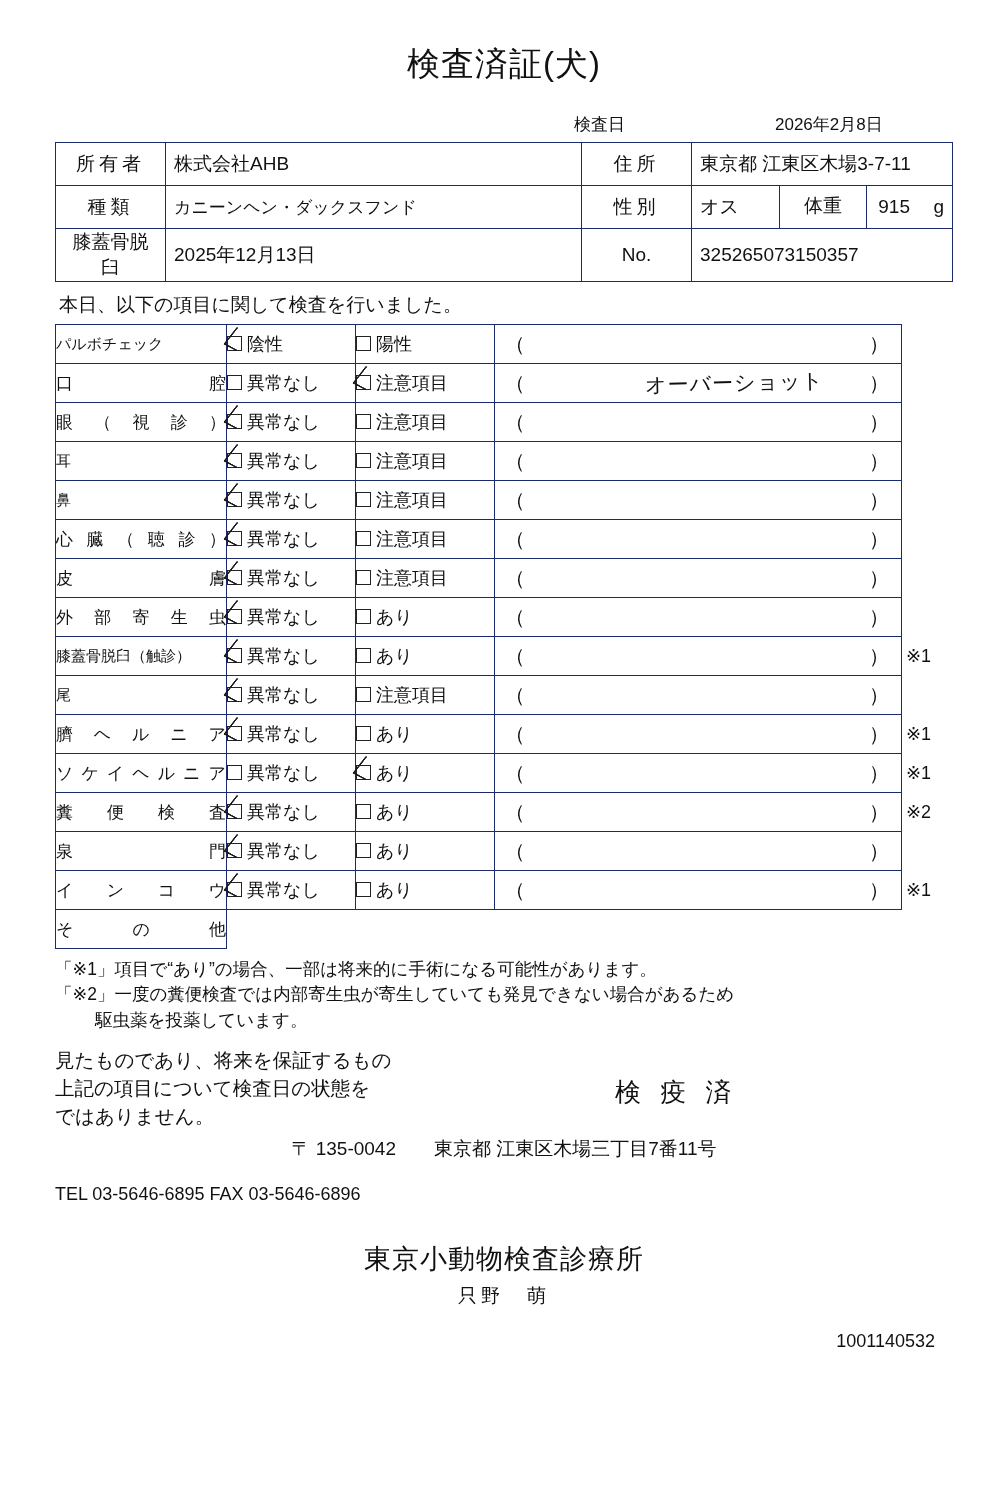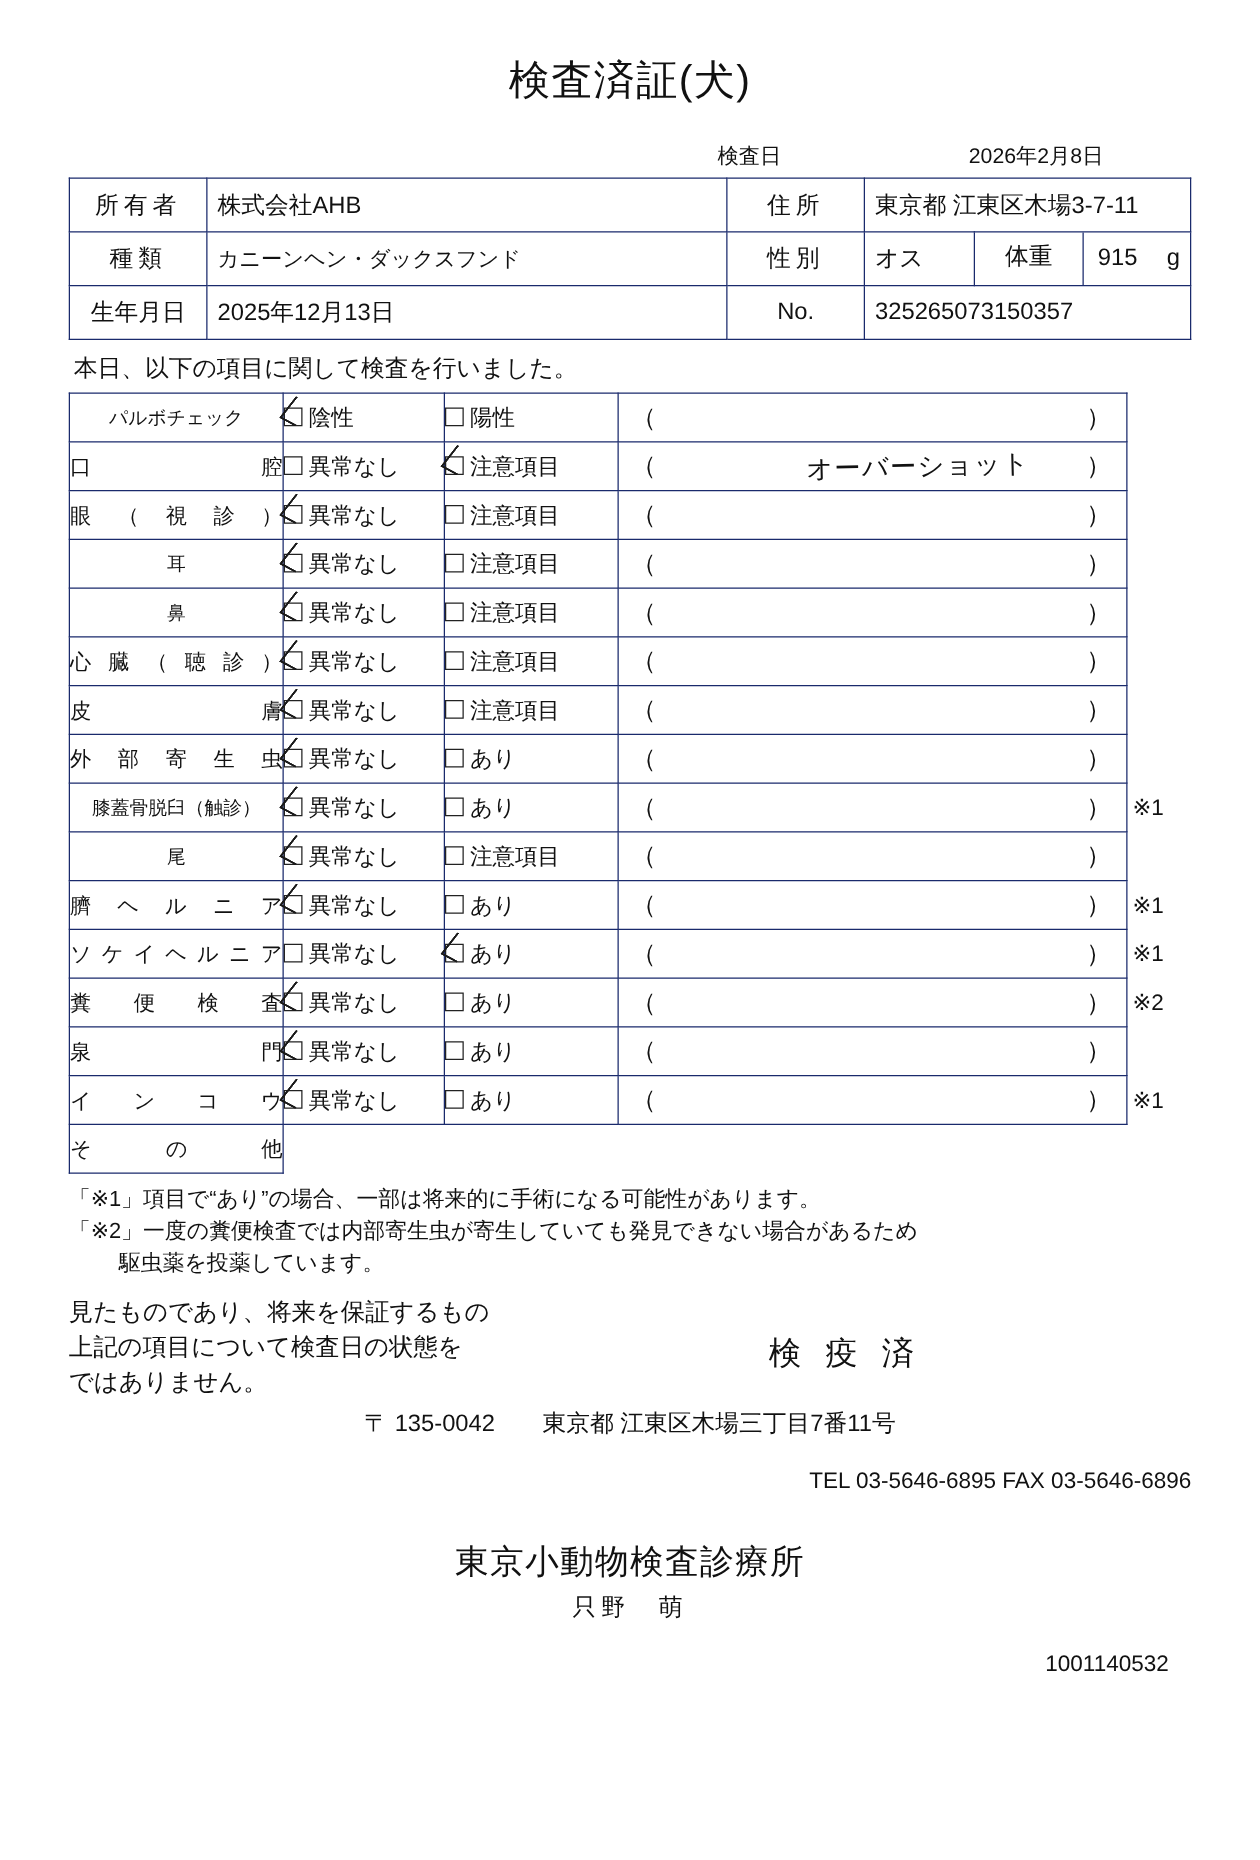--- a/index.html
+++ b/index.html
@@ -94,21 +94,21 @@
   td.item {
     width: 170px;
     padding: 0 6px;
     white-space: nowrap;
   }
   .item-text {
     display: flex;
     justify-content: space-between;
     font-size: 17px;
   }
-  .item-text.nospread { display: block; text-align: center; font-size: 15px;}
+  .item-text.nospread { display: block; text-align: left; font-size: 15px;}
   td.opt {
     width: 128px;
     padding-left: 6px;
     position: relative;
   }
   td.opt2 { width: 138px; padding-left: 6px; position: relative;}
   td.remark {
     padding: 0 10px;
     position: relative;
   }
@@ -196,21 +196,21 @@
     text-align: center;
   }
 
   
   .addr {
     text-align: center;
     font-size: 19px;
     margin-top: 6px;
   }
   .tel {
-    text-align: right;
+    text-align: left;
     font-size: 18px;
     margin-top: 22px;
     font-family: "Liberation Sans", sans-serif;
   }
   .clinic {
     text-align: center;
     font-size: 27px;
     margin-top: 36px;
     letter-spacing: 1px;
   }
@@ -263,21 +263,21 @@
       <td class="val-cell">オス</td>
       <td class="val-cell" style="padding:0">
         <div style="display:flex;height:100%;align-items:center;">
           <div style="width:86px;text-align:center;border-right:1.4px solid #1a2a6c;line-height:40px;height:100%;">体重</div>
           <div style="flex:1;text-align:right;padding-right:6px;">915</div>
           <div style="width:28px;text-align:right;padding-right:8px;">g</div>
         </div>
       </td>
     </tr>
     <tr>
-      <td class="lbl-cell tight">生年月日</td>
+      <td class="lbl-cell tight">膝蓋骨脱臼</td>
       <td class="val-cell" colspan="2">2025年12月13日</td>
       <td class="lbl-cell tight">No.</td>
       <td class="val-cell" colspan="2">325265073150357</td>
     </tr>
   </tbody>
     </table>
 
   <div class="intro">本日、以下の項目に関して検査を行いました。</div>
 
   <table class="checks">

